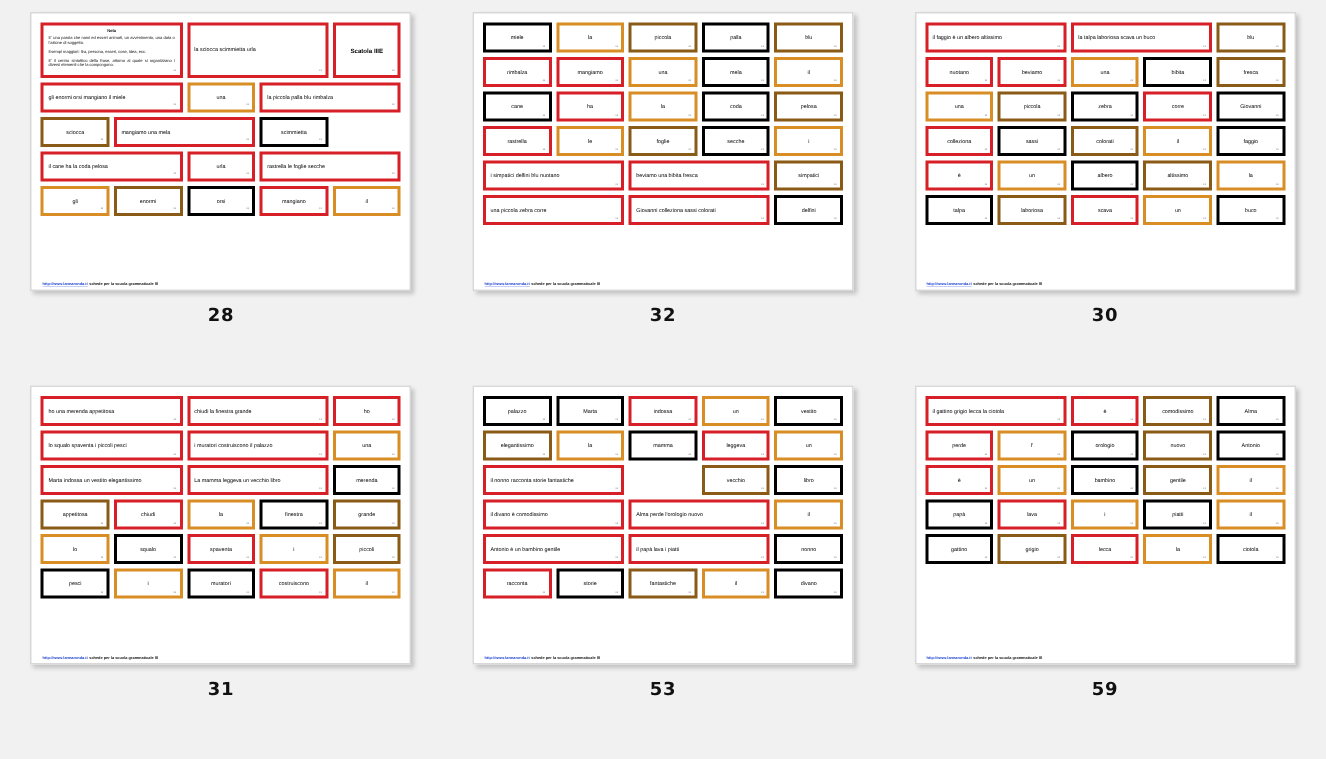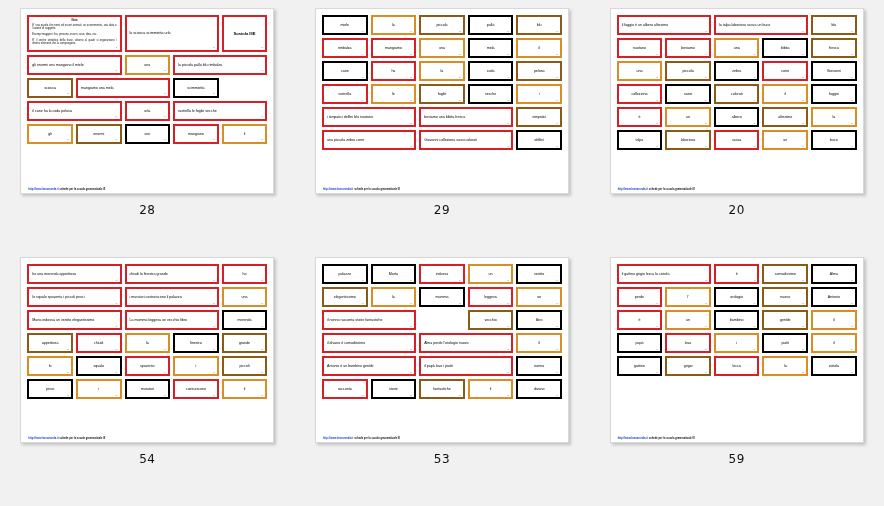--- a/index.html
+++ b/index.html
@@ -33,20 +33,21 @@
     display:flex;
     flex-direction:column;
     position:relative;
   }
   .pagenum{
     margin-top:9px;
     font-size:12px;
     color:#111;
     letter-spacing:0.5px;
     font-family:"DejaVu Sans", sans-serif;
+    font-weight:bold;
   }
   
   .cards{
     display:grid;
     gap:3px 3px;
     width:100%;
     flex:1 1 auto;
     align-content:start;
   }
   .g5{grid-template-columns:repeat(5,1fr);}
@@ -289,21 +290,21 @@
             <span>Giovanni colleziona sassi colorati</span>
             <span class="tag">▪▪</span>
           </div>
           <div class="card c-blk w">
             <span>delfini</span>
             <span class="tag">▪▪</span>
           </div>
         </div>
         <div class="footer"><span class="lnk">http://www.lannaronda.it</span><span class="ftxt">schede per la scuola grammaticale III</span></div>
       </div>
-      <div class="pagenum">29</div>
+      <div class="pagenum">32</div>
     </div>
     <div class="cell">
       <div class="page">
         <div class="cards g5">
           <div class="card c-red s spanr2">
             <span>il faggio è un albero altissimo</span>
             <span class="tag">▪▪</span>
           </div>
           <div class="card c-red s spanr2">
             <span>la talpa laboriosa scava un buco</span>
@@ -409,21 +410,21 @@
             <span>un</span>
             <span class="tag">▪▪</span>
           </div>
           <div class="card c-blk w">
             <span>buco</span>
             <span class="tag">▪▪</span>
           </div>
         </div>
         <div class="footer"><span class="lnk">http://www.lannaronda.it</span><span class="ftxt">schede per la scuola grammaticale III</span></div>
       </div>
-      <div class="pagenum">20</div>
+      <div class="pagenum">30</div>
     </div>
     <div class="cell">
       <div class="page">
         <div class="cards g5">
           <div class="card c-red s spanr2">
             <span>ho una merenda appetitosa</span>
             <span class="tag">▪▪</span>
           </div>
           <div class="card c-red s spanr2">
             <span>chiudi la finestra grande</span>
@@ -513,21 +514,21 @@
             <span>costruiscono</span>
             <span class="tag">▪▪</span>
           </div>
           <div class="card c-org w">
             <span>il</span>
             <span class="tag">▪▪</span>
           </div>
         </div>
         <div class="footer"><span class="lnk">http://www.lannaronda.it</span><span class="ftxt">schede per la scuola grammaticale III</span></div>
       </div>
-      <div class="pagenum">54</div>
+      <div class="pagenum">31</div>
     </div>
     <div class="cell">
       <div class="page">
         <div class="cards g5">
           <div class="card c-blk w">
             <span>palazzo</span>
             <span class="tag">▪▪</span>
           </div>
           <div class="card c-blk w">
             <span>Marta</span>

